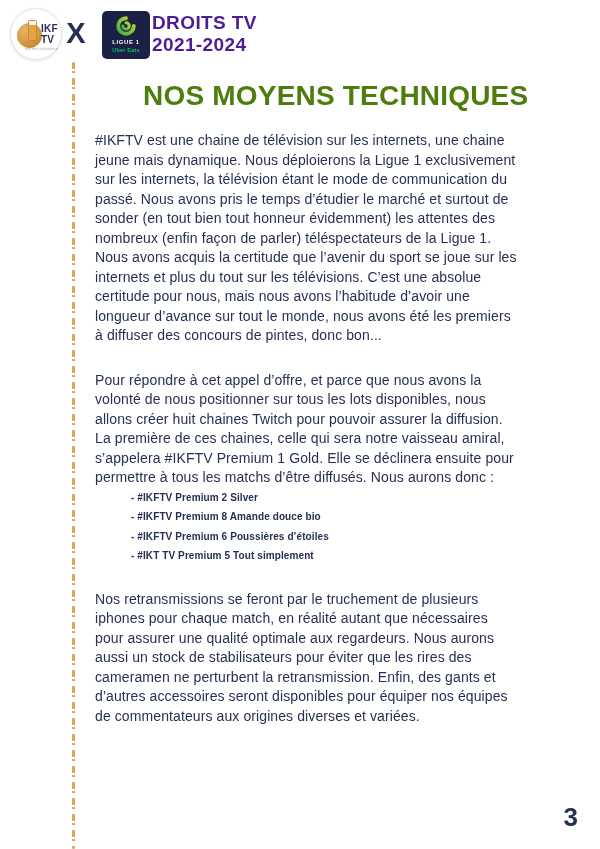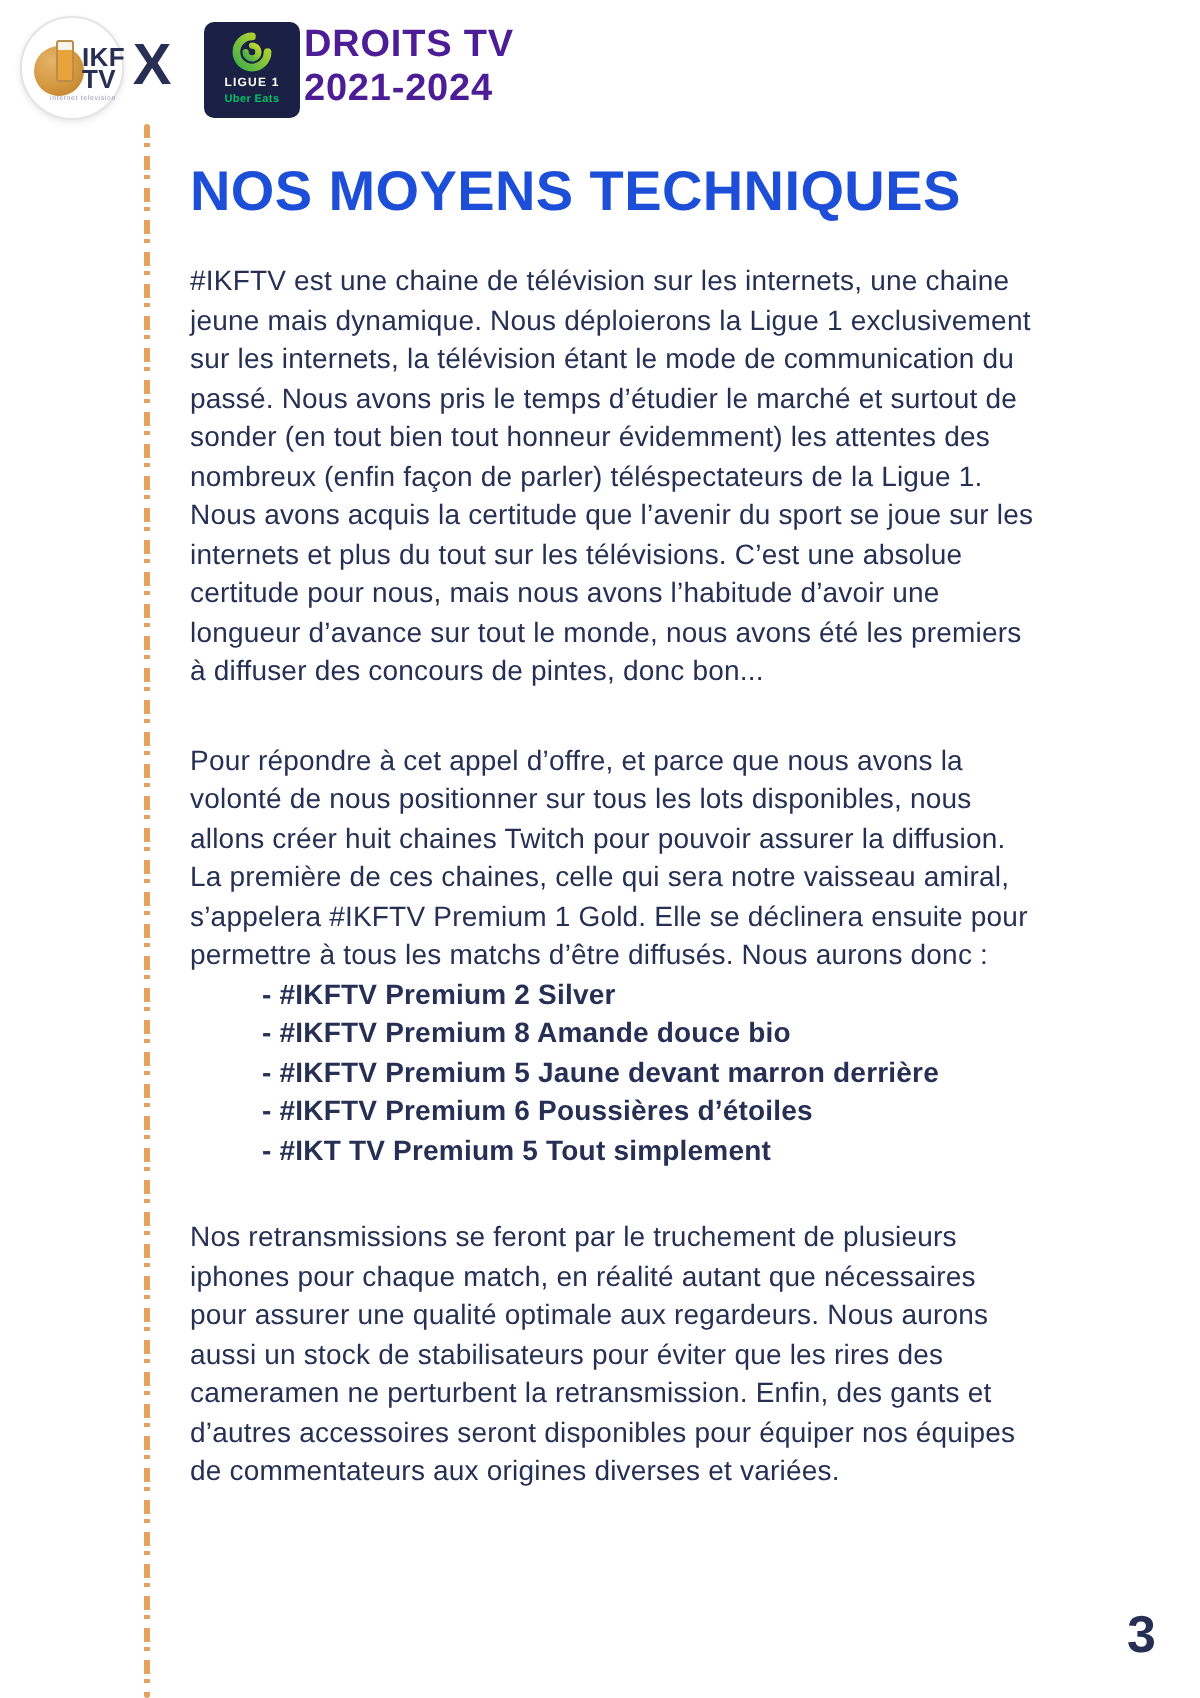--- a/index.html
+++ b/index.html
@@ -12,21 +12,21 @@
 
   .ikf-logo { position:absolute; left:10px; top:8px; width:52px; height:52px;
     border-radius:50%; background:#ffffff; border:1px solid #e4e4e4;
     box-shadow:0 1px 3px rgba(0,0,0,.10); }
   .ikf-ball { position:absolute; left:6px; top:14px; width:25px; height:25px; border-radius:50%;
     background:radial-gradient(circle at 35% 30%, #e7b369 0%, #d3973e 55%, #b97d28 100%); }
   .ikf-glass { position:absolute; left:17px; top:11px; width:9px; height:21px;
     background:linear-gradient(#f8f4ec 0 22%, #e8a33d 22% 100%);
     border:1px solid #b98d4a; border-radius:1.5px; }
   .ikf-text { position:absolute; left:30px; top:15px; font-weight:bold; color:#273054;
-    font-size:13px; line-height:10.5px; letter-spacing:.2px; }
+    font-size:10px; line-height:10.5px; letter-spacing:.2px; }
   .ikf-sub { position:absolute; left:14px; top:38px; font-size:3.5px; color:#9aa0b3; letter-spacing:.3px; white-space:nowrap; }
 
   .x-sep { position:absolute; left:61px; top:17px; width:30px; text-align:center;
     font-size:29px; font-weight:bold; color:#273054; }
 
   .ligue1-logo { position:absolute; left:102px; top:11px; width:48px; height:48px;
     background:#1a2144; border-radius:5px; text-align:center; }
   .ligue1-swirl { position:absolute; left:13px; top:4px; width:22px; height:22px; }
   .ligue1-name { position:absolute; left:0; top:28px; width:48px; font-size:6px; font-weight:bold;
     color:#ffffff; letter-spacing:.6px; }
@@ -40,28 +40,28 @@
   .dash-rule { position:absolute; left:72px; top:62px; width:3px; height:787px;
     background:repeating-linear-gradient(to bottom,
       #e5a15d 0px, #e5a15d 7px,
       rgba(0,0,0,0) 7px, rgba(0,0,0,0) 9.5px,
       #e5a15d 9.5px, #e5a15d 11.5px,
       rgba(0,0,0,0) 11.5px, rgba(0,0,0,0) 16px);
     border-radius:2px; }
 
   
   .content { position:absolute; left:95px; top:80px; width:492px; color:#273054; }
-  .content h1 { font-size:28px; line-height:32px; font-weight:bold; color:#1d4ed8;
-    letter-spacing:.2px; margin-bottom:19px; }
+  .content h1 { font-size:28px; line-height:32px; font-weight:bold; color:#4d7c0f;
+    letter-spacing:.2px; margin-bottom:19px;margin-left:48px; }
   .body-text { font-size:14px; font-weight:normal; line-height:19.5px;
     letter-spacing:.1px; white-space:pre-line; }
   .para-1 { margin-bottom:25px; }
   .para-2 { margin-bottom:0; }
   .channel-list { margin-bottom:24px; }
-  .channel-item { padding-left:36px; font-size:14px; font-weight:bold; line-height:19.5px;
+  .channel-item { padding-left:36px; font-size:10px; font-weight:bold; line-height:19.5px;
     letter-spacing:.1px; }
 
   
   .page-number { position:absolute; right:22px; bottom:16px; font-size:26px;
     font-weight:bold; color:#273054; }
 </style>
 </head>
 <body>
 
 <div class="page">
@@ -116,21 +116,20 @@
     <p class="body-text para-2">Pour répondre à cet appel d’offre, et parce que nous avons la
 volonté de nous positionner sur tous les lots disponibles, nous
 allons créer huit chaines Twitch pour pouvoir assurer la diffusion.
 La première de ces chaines, celle qui sera notre vaisseau amiral,
 s’appelera #IKFTV Premium 1 Gold. Elle se déclinera ensuite pour
 permettre à tous les matchs d’être diffusés. Nous aurons donc :</p>
 
     <div class="channel-list">
       <div class="channel-item">- #IKFTV Premium 2 Silver</div>
       <div class="channel-item">- #IKFTV Premium 8 Amande douce bio</div>
-      <div class="channel-item">- #IKFTV Premium 5 Jaune devant marron derrière</div>
       <div class="channel-item">- #IKFTV Premium 6 Poussières d’étoiles</div>
       <div class="channel-item">- #IKT TV Premium 5 Tout simplement</div>
     </div>
 
     <p class="body-text para-3">Nos retransmissions se feront par le truchement de plusieurs
 iphones pour chaque match, en réalité autant que nécessaires
 pour assurer une qualité optimale aux regardeurs. Nous aurons
 aussi un stock de stabilisateurs pour éviter que les rires des
 cameramen ne perturbent la retransmission. Enfin, des gants et
 d’autres accessoires seront disponibles pour équiper nos équipes

